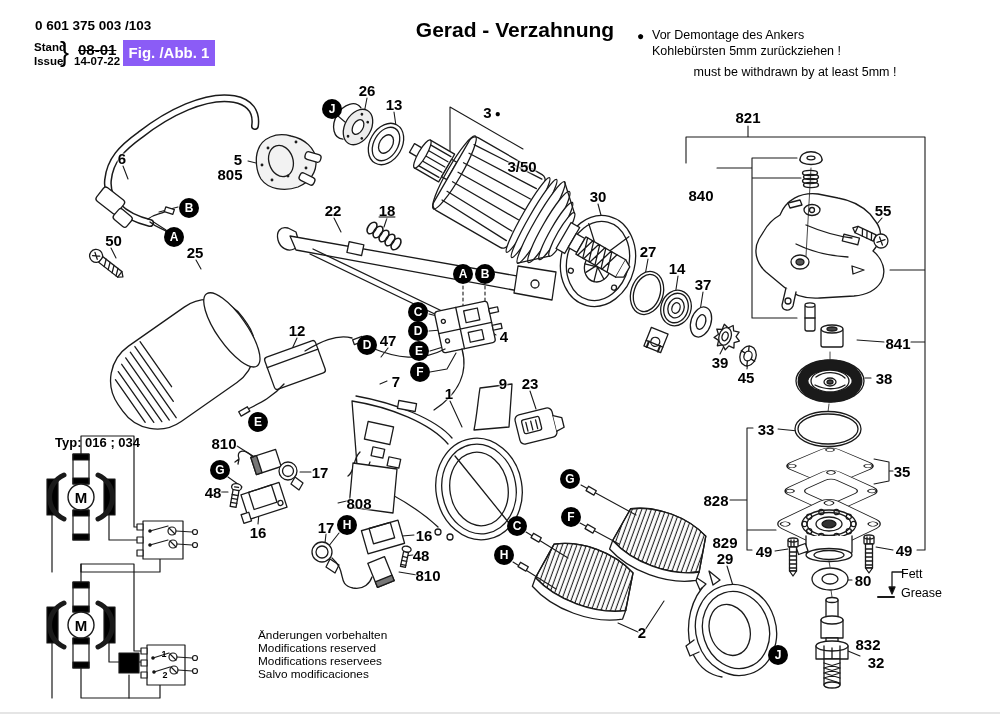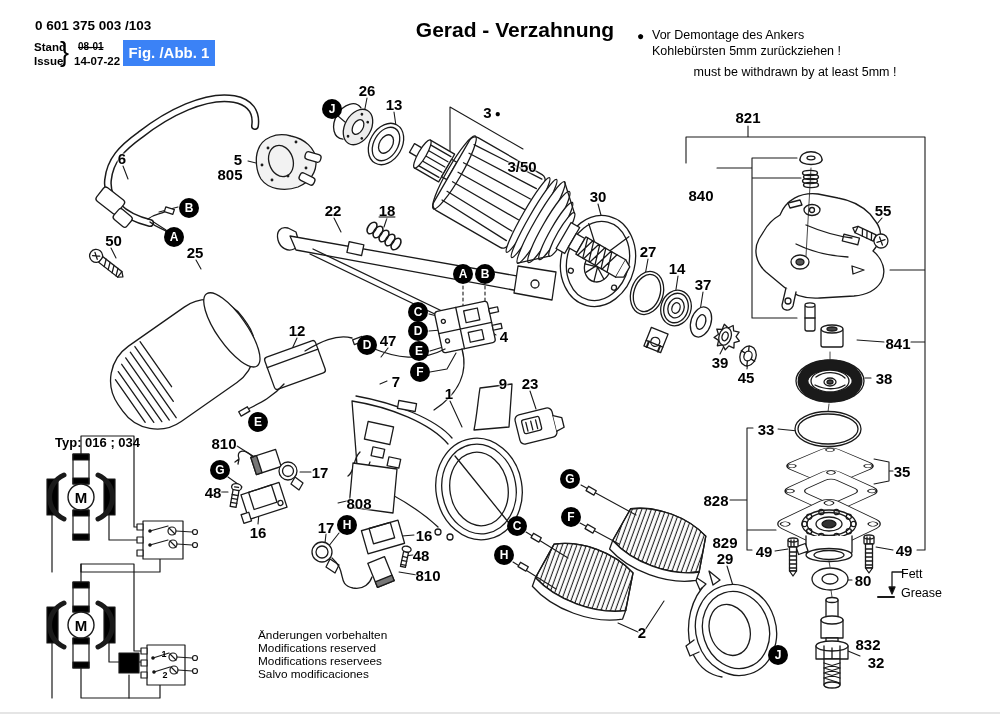--- a/index.html
+++ b/index.html
@@ -12,23 +12,23 @@
        text-shadow:0 0 2px #fff,0 0 2px #fff,0 0 3px #fff}
   .num .dot{font-size:10px;margin-left:3px;vertical-align:1px}
   .ltr{position:absolute;width:20px;height:20px;border-radius:50%;background:#000;color:#fff;
        font-weight:bold;font-size:12px;text-align:center;line-height:20px;
        transform:translate(-50%,-50%);z-index:4}
   .stxt{position:absolute;transform:translate(-50%,-50%);z-index:3;line-height:1;font-weight:bold}
   .pn{left:35px;top:18px;font-size:13.5px;font-weight:bold}
   .standlbl{left:34px;top:41px;font-size:11.5px;font-weight:bold}
   .issuelbl{left:34px;top:55px;font-size:11.5px;font-weight:bold}
   .brace{left:60px;top:37px;font-size:27px;font-weight:400}
-  .dold{left:78px;top:41px;font-size:10px;font-weight:bold;text-decoration:line-through}
+  .dold{left:78px;top:41px;font-size:15px;font-weight:bold;text-decoration:line-through}
   .dnew{left:74px;top:55px;font-size:11.5px;font-weight:bold}
-  .figbox{left:123px;top:40px;width:92px;height:26px;background:#3b82f6;color:#fff;
+  .figbox{left:123px;top:40px;width:92px;height:26px;background:#8b5cf6;color:#fff;
           font-size:15px;font-weight:bold;text-align:center;line-height:26px}
   .title{left:380px;top:18px;width:270px;text-align:center;font-size:21px;font-weight:bold}
   .bullet{position:absolute;left:637px;top:30px;font-size:12px}
   .de1{left:652px;top:28px;font-size:12.5px}
   .de2{left:652px;top:44px;font-size:12.5px}
   .en{left:645px;top:64px;width:300px;text-align:center;font-size:12.5px;line-height:16.5px}
   .typ{left:55px;top:436px;font-size:13px;font-weight:bold}
   .grease{left:901px;top:565px;font-size:12.5px;line-height:19px}
   .notes{left:258px;top:629px;font-size:11.8px;line-height:13px}
 </style>

